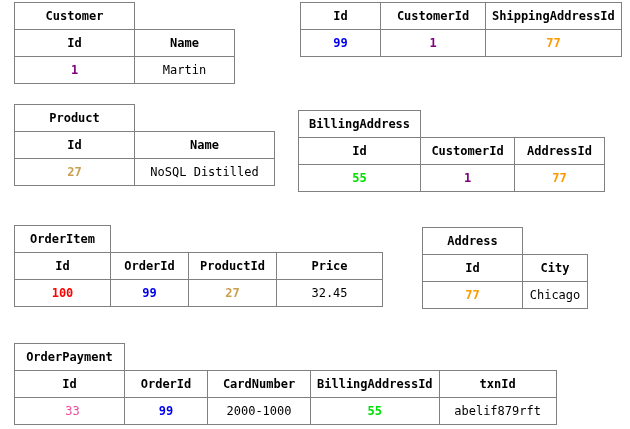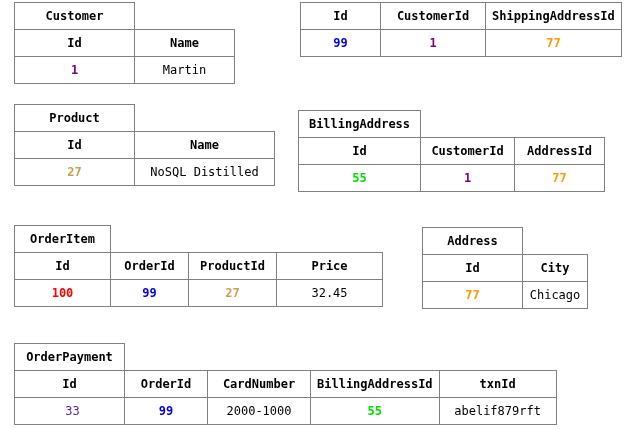--- a/index.html
+++ b/index.html
@@ -172,21 +172,21 @@
           <td class="title-filler" colspan="4"></td>
         </tr>
         <tr>
           <td class="col-head" style="width: 110px;">Id</td>
           <td class="col-head" style="width: 83px;">OrderId</td>
           <td class="col-head" style="width: 103px;">CardNumber</td>
           <td class="col-head" style="width: 118px;">BillingAddressId</td>
           <td class="col-head" style="width: 117px;">txnId</td>
         </tr>
         <tr>
-          <td class="val-plain" style="color: #4c1d95; padding-left: 12px;">33</td>
+          <td class="val-plain" style="color: #ec4899; padding-left: 12px;">33</td>
           <td class="val" style="color: rgb(0, 0, 238);">99</td>
           <td class="val-plain" style="color: rgb(0, 0, 0);">2000-1000</td>
           <td class="val" style="color: rgb(0, 224, 0);">55</td>
           <td class="val-plain" style="color: rgb(0, 0, 0);">abelif879rft</td>
         </tr>
       </tbody>
     </table>
   </div>
 
 </body></html>

